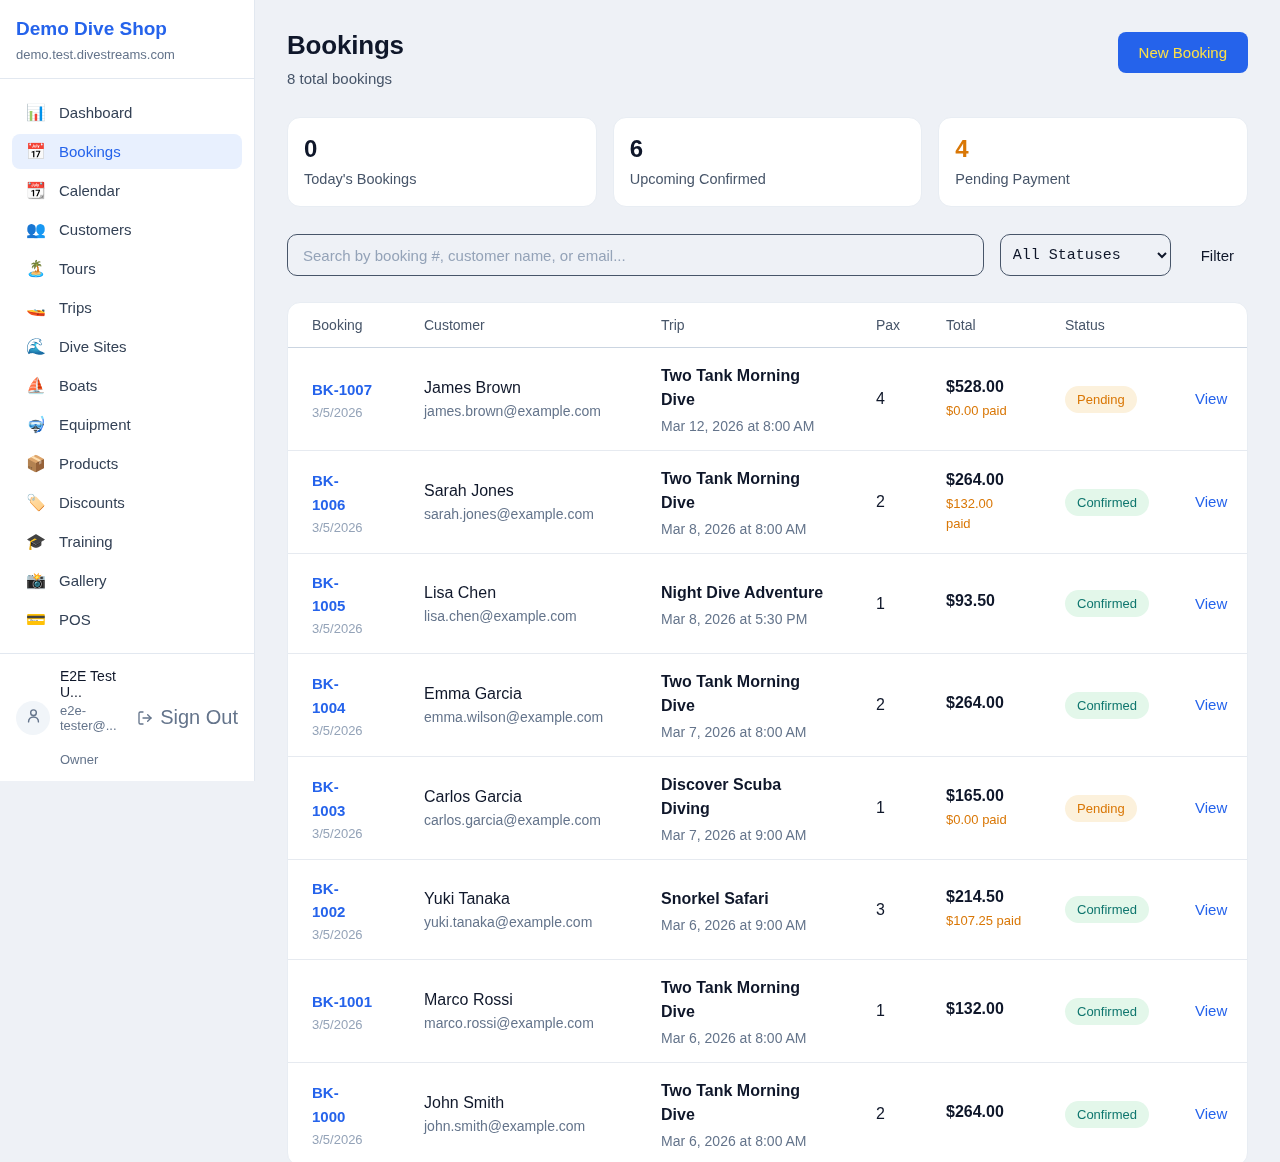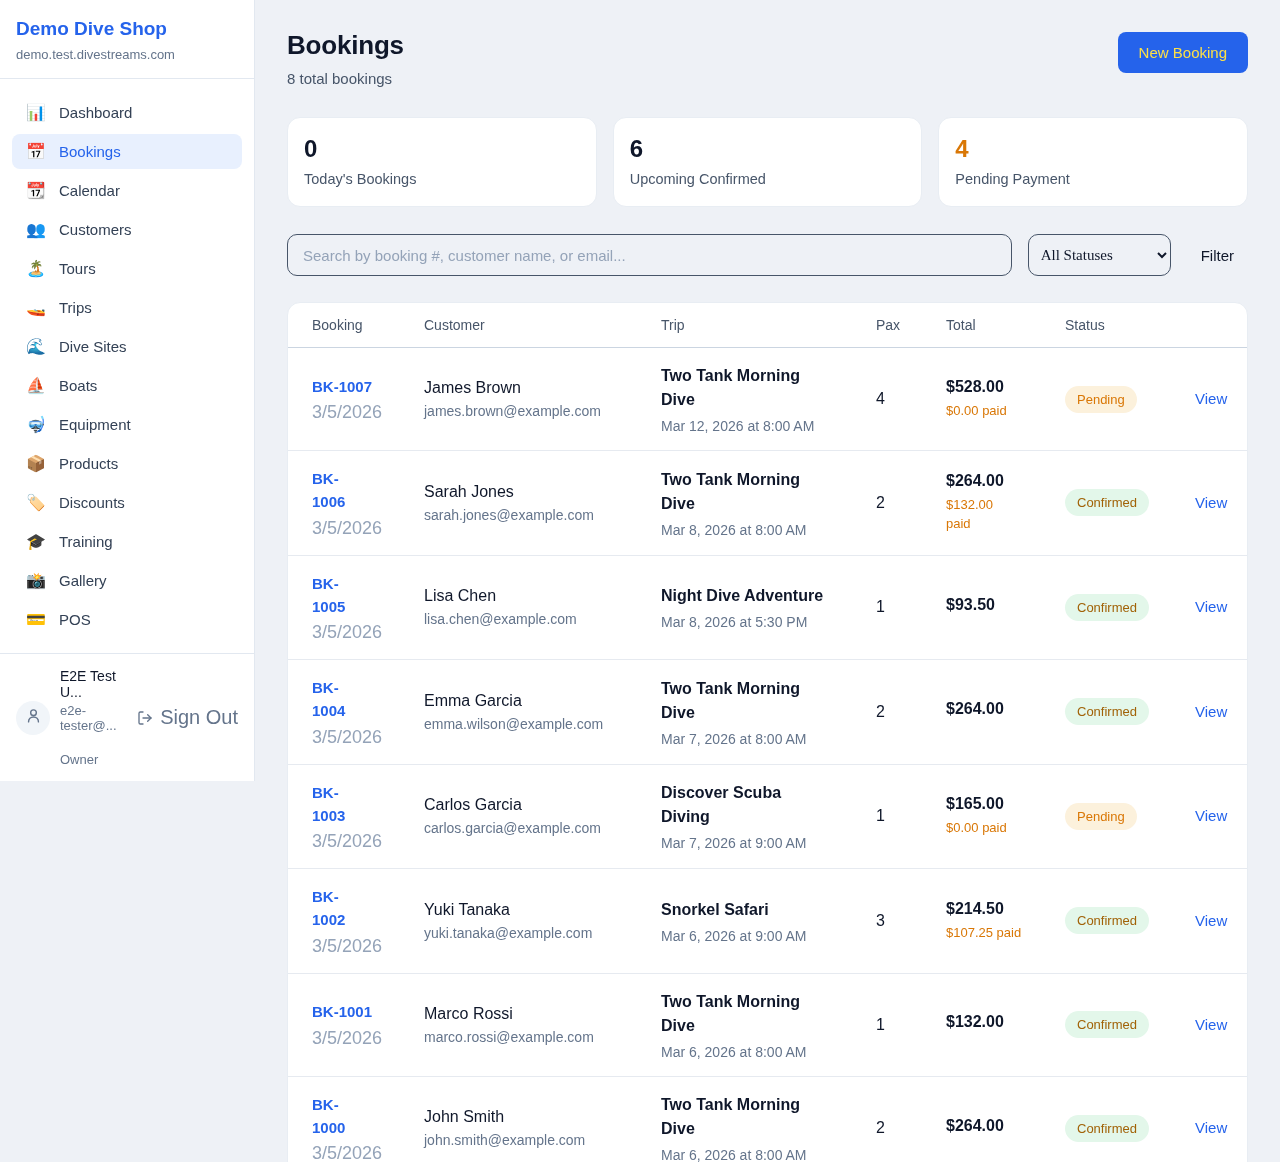--- a/index.html
+++ b/index.html
@@ -75,24 +75,24 @@
 
   .controls { display: flex; align-items: center; gap: 16px; margin-bottom: 26px; }
   .search-input {
     flex: 1; height: 42px;
     border: 1px solid #475569; border-radius: 10px;
     background: transparent; padding: 0 15px;
     font-size: 15px; font-family: inherit; color: #8b5cf6;
   }
   .search-input::placeholder { color: #94a3b8; }
   .status-select {
-    height: 42px; width: 143px;
+    height: 42px; width: 171px;
     border: 1px solid #475569; border-radius: 10px;
     background: transparent; padding: 8px 8px;
-    font-size: 15px; font-family: Liberation Serif, serif; color: #0f172a;
+    font-size: 15px; font-family: Liberation Mono, monospace; color: #0f172a;
   }
   .filter-btn {
     background: none; border: none; font-family: inherit;
     font-size: 15px; font-weight: 500; color: #0f172a;
     padding: 0 14px; cursor: pointer;
   }
 
   
   .table-card {
     background: #ffffff; border: 1px solid #e8edf3; border-radius: 13px;
@@ -110,36 +110,36 @@
   .trow {
     padding: 16px 24px;
     min-height: 100px;
     align-items: center;
     border-bottom: 1px solid #e6eaf0;
   }
   .trow:last-child { border-bottom: none; }
   .cell { padding-right: 14px; }
   .booking-link { color: #2563eb; font-size: 15px; font-weight: 600; text-decoration: none; line-height: 1.55; cursor: pointer; }
   .booking-link span { display: block; }
-  .booking-date { font-size: 18px; color: #94a3b8; margin-top: 4px; }
+  .booking-date { font-size: 13px; color: #94a3b8; margin-top: 4px; }
   .cust-name { font-size: 16px; color: #0f172a; }
   .cust-email { font-size: 14px; color: #64748b; margin-top: 6px; }
   .trip-title { font-size: 16px; font-weight: 600; color: #0f172a; line-height: 1.5; }
   .trip-title span { display: block; }
   .trip-date { font-size: 14px; color: #64748b; margin-top: 6px; }
   .pax { font-size: 16px; color: #0f172a; }
   .total-amount { font-size: 16px; font-weight: 700; color: #0f172a; }
   .total-paid { font-size: 13px; color: #d97706; margin-top: 5px; line-height: 1.5; }
   .total-paid span { display: block; }
   .status-badge {
     display: inline-block; padding: 6px 12px; border-radius: 999px;
     font-size: 13px; font-weight: 500;
   }
   .status-badge.pending { color: #d97706; background: #fcf1dc; }
-  .status-badge.confirmed { color: #a16207; background: #e3f7ea; }
+  .status-badge.confirmed { color: #0f766e; background: #e3f7ea; }
   .view-link { color: #2563eb; font-size: 15px; font-weight: 500; text-decoration: none; cursor: pointer; }
 </style>
 </head>
 <body>
 
 <div class="app">
 
   <aside class="sidebar">
     <div class="brand">
       <div class="brand-name">Demo Dive Shop</div>

